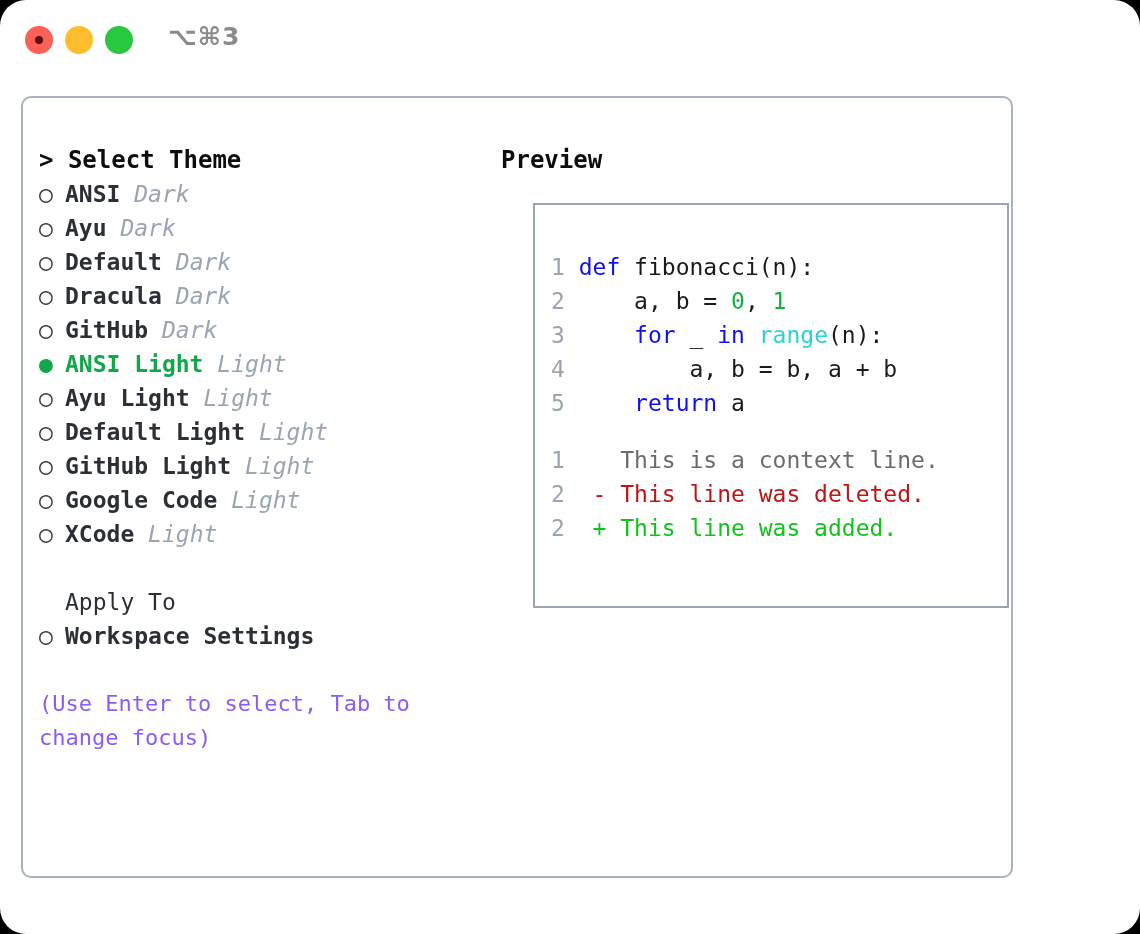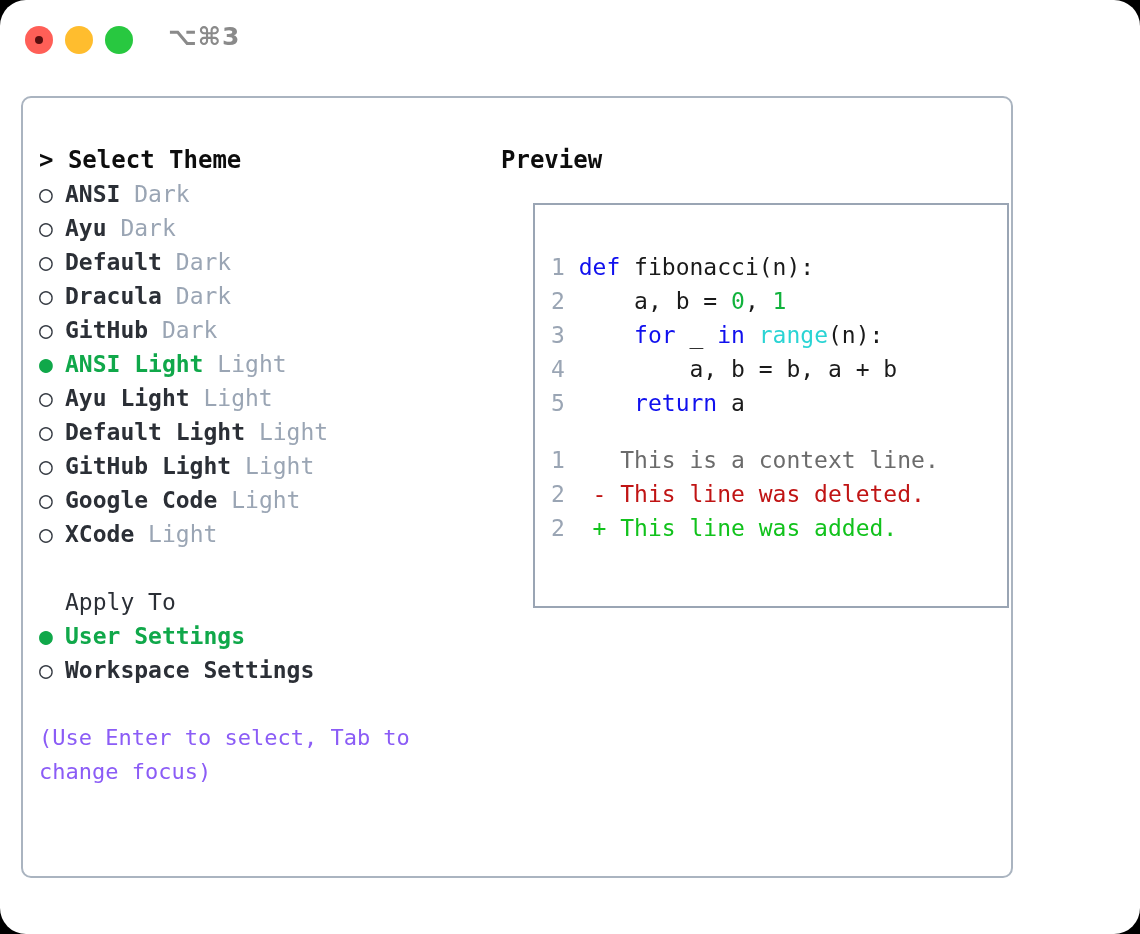--- a/index.html
+++ b/index.html
@@ -94,21 +94,21 @@
     display: block;
   }
   .bullet {
     display: inline-block;
     width: 26px;
   }
   .bullet-off { color: #3a3f47; }
   .bullet-on  { color: #10a84a; }
   .row-selected .theme-name { color: #10a84a; }
   .theme-name { color: #2b2f36; font-weight: bold; }
-  .theme-variant { color: #9aa5b4; }
+  .theme-variant { color: #9aa5b4; font-style: italic; }
 
   #apply-header {
     margin-top: 34px;
     height: 34px;
     line-height: 34px;
     font-size: 23px;
     color: #2b2f36;
     white-space: pre;
     padding-left: 26px;
   }
@@ -200,21 +200,20 @@
           <div class="list-row"><span class="bullet bullet-off">○</span><span class="theme-name">Ayu Light</span><span> </span><span class="theme-variant">Light</span></div>
           <div class="list-row"><span class="bullet bullet-off">○</span><span class="theme-name">Default Light</span><span> </span><span class="theme-variant">Light</span></div>
           <div class="list-row"><span class="bullet bullet-off">○</span><span class="theme-name">GitHub Light</span><span> </span><span class="theme-variant">Light</span></div>
           <div class="list-row"><span class="bullet bullet-off">○</span><span class="theme-name">Google Code</span><span> </span><span class="theme-variant">Light</span></div>
           <div class="list-row"><span class="bullet bullet-off">○</span><span class="theme-name">XCode</span><span> </span><span class="theme-variant">Light</span></div>
         </div>
 
       <div id="apply-header">Apply To</div>
 
       <div id="apply-list">
-          <div class="list-row row-selected"><span class="bullet bullet-on">●</span><span class="theme-name">User Settings</span></div>
           <div class="list-row"><span class="bullet bullet-off">○</span><span class="theme-name">Workspace Settings</span></div>
         </div>
 
       <div id="hint">(Use Enter to select, Tab to change focus)</div>
     </div>
 
     <div id="right-pane">
       <div id="preview-header">Preview</div>
 
       <div id="preview-box">

